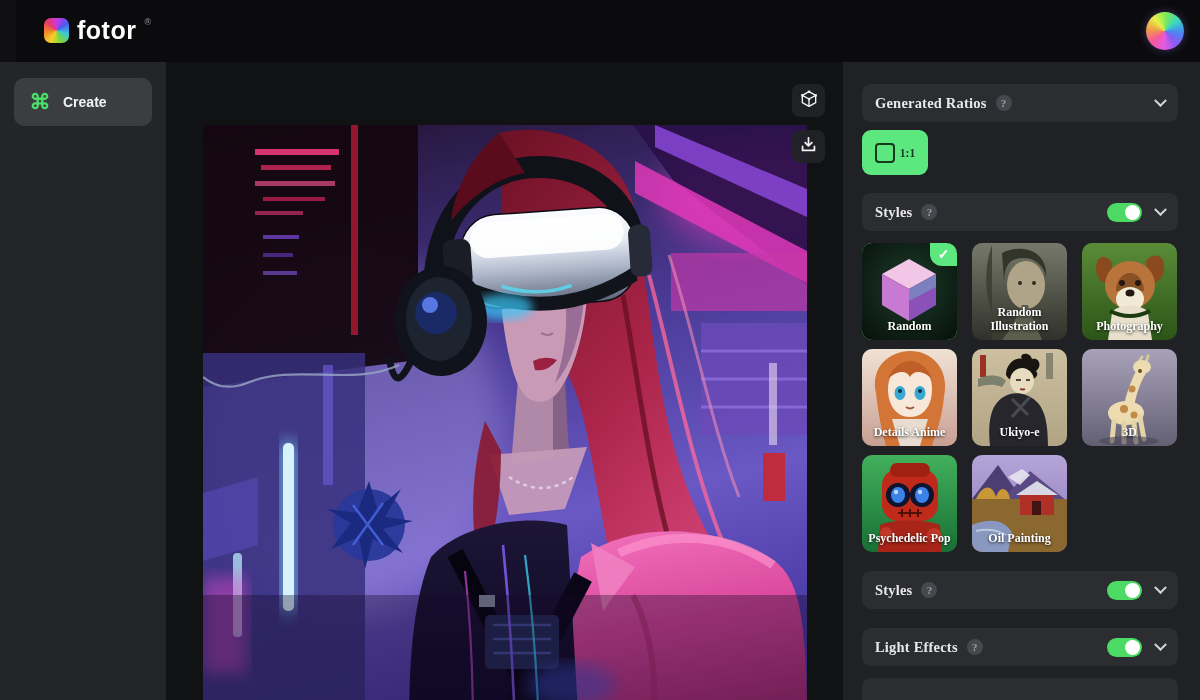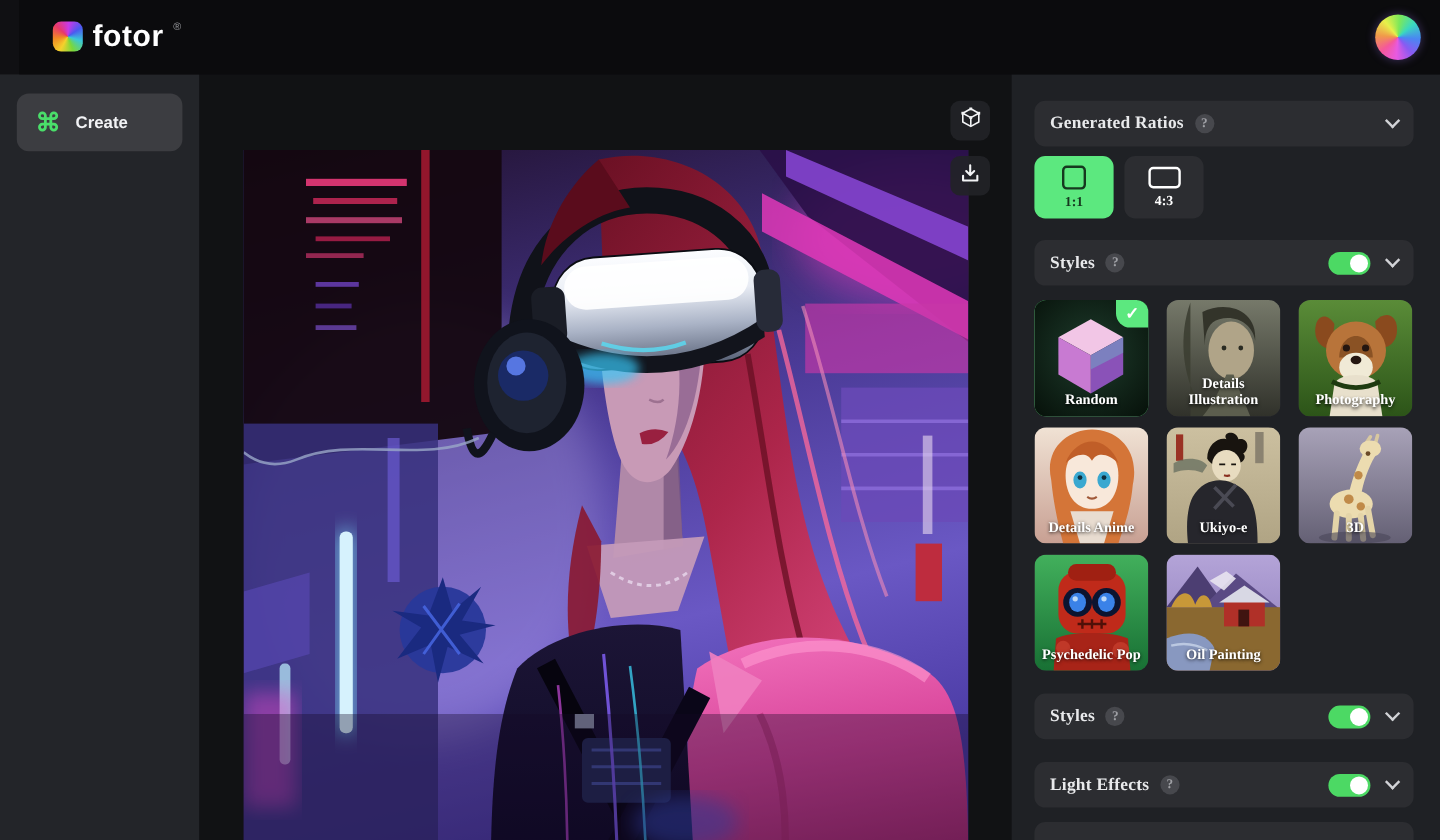--- a/index.html
+++ b/index.html
@@ -47,21 +47,21 @@
   .sec-title { font-size:14.5px; font-weight:700; color:#e8e9eb; letter-spacing:.2px; white-space:nowrap; }
   .help { width:16px; height:16px; border-radius:50%; background:#47484d; color:#9fa0a5; font-size:11px; font-weight:700;
           display:flex; align-items:center; justify-content:center; margin-left:9px; cursor:pointer; flex:none; }
   .spacer { flex:1; }
   .switch { width:35px; height:19px; background:#4cd964; border-radius:10px; position:relative; cursor:pointer; flex:none; }
   .switch::after { content:""; position:absolute; right:2px; top:2px; width:15px; height:15px; background:#fff; border-radius:50%; }
   .chev { width:9px; height:9px; border-right:2.2px solid #d2d3d7; border-bottom:2.2px solid #d2d3d7;
           transform:rotate(45deg) translate(-2px,-2px); margin-left:14px; cursor:pointer; flex:none; }
   
   .ratio-row { display:flex; gap:9px; margin:8px 0 18px 0; }
-  .ratio { width:66px; height:52px; border-radius:9px; background:#2c2d31; display:flex; flex-direction:column;
+  .ratio { width:66px; height:45px; border-radius:9px; background:#2c2d31; display:flex; flex-direction:row;
            align-items:center; justify-content:center; gap:5px; cursor:pointer; }
   .ratio.selected { background:#5ce87f; }
   .ric { border:2.5px solid #fff; border-radius:4px; }
   .ric.sq { width:20px; height:20px; }
   .ric.land { width:27px; height:18px; }
   .ric.port { width:18px; height:27px; }
   .ratio.selected .ric { border-color:#16381f; }
   .ratio-label { font-size:11.5px; font-weight:700; color:#fff; }
   .ratio.selected .ratio-label { color:#16381f; }
   
@@ -259,24 +259,20 @@
     <span class="sec-title">Generated Ratios</span>
     <span class="help">?</span>
     <span class="spacer"></span>
     <span class="chev"></span>
   </div>
   <div class="ratio-row">
     <div class="ratio selected">
       <div class="ric sq"></div>
       <div class="ratio-label">1:1</div>
     </div>
-    <div class="ratio">
-      <div class="ric land"></div>
-      <div class="ratio-label">4:3</div>
-    </div>
   </div>
 
   <div class="sec">
     <span class="sec-title">Styles</span>
     <span class="help">?</span>
     <span class="spacer"></span>
     <span class="switch"></span>
     <span class="chev"></span>
   </div>
 
@@ -311,21 +307,21 @@
             </linearGradient>
           </defs>
         <rect width="95" height="97" fill="url(#tC)"></rect>
         <path d="M20,2 C10,30 14,60 24,80 L50,97 L20,97 Z" fill="#3c3e32" opacity="0.9"></path>
         <ellipse cx="54" cy="42" rx="19" ry="24" fill="#b0a488"></ellipse>
         <path d="M30,10 C50,0 76,8 74,34 C72,20 58,12 44,16 C36,18 32,26 32,38 Z" fill="#33342a"></path>
         <path d="M50,62 C44,76 38,88 30,97 L70,97 C64,82 58,70 56,62 Z" fill="#5c5e4e"></path>
         <circle cx="48" cy="40" r="2" fill="#2a2b22"></circle>
           <circle cx="62" cy="40" r="2" fill="#2a2b22"></circle>
       </svg>
-      <div class="style-label">Details Illustration</div>
+      <div class="style-label">Random Illustration</div>
     </div>
 
     <div class="style-tile">
       <svg class="art" viewBox="0 0 95 97">
         <defs>
             <linearGradient id="tP" x1="0" y1="0" x2="0" y2="1">
           <stop offset="0" stop-color="#5a8c38"></stop>
               <stop offset="1" stop-color="#2c5418"></stop>
             </linearGradient>
           </defs>

